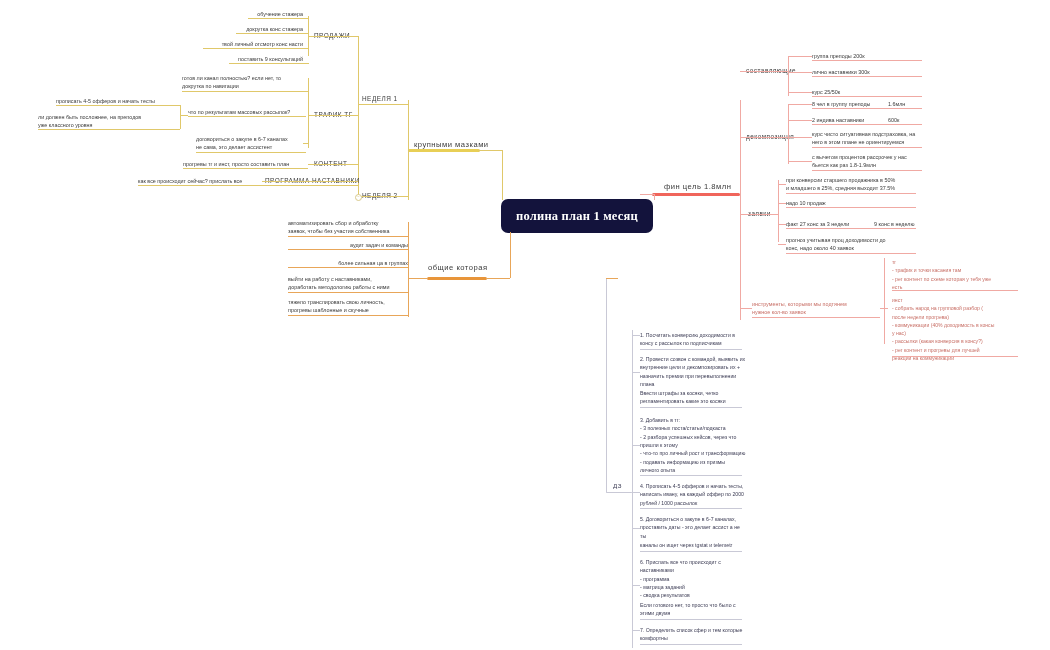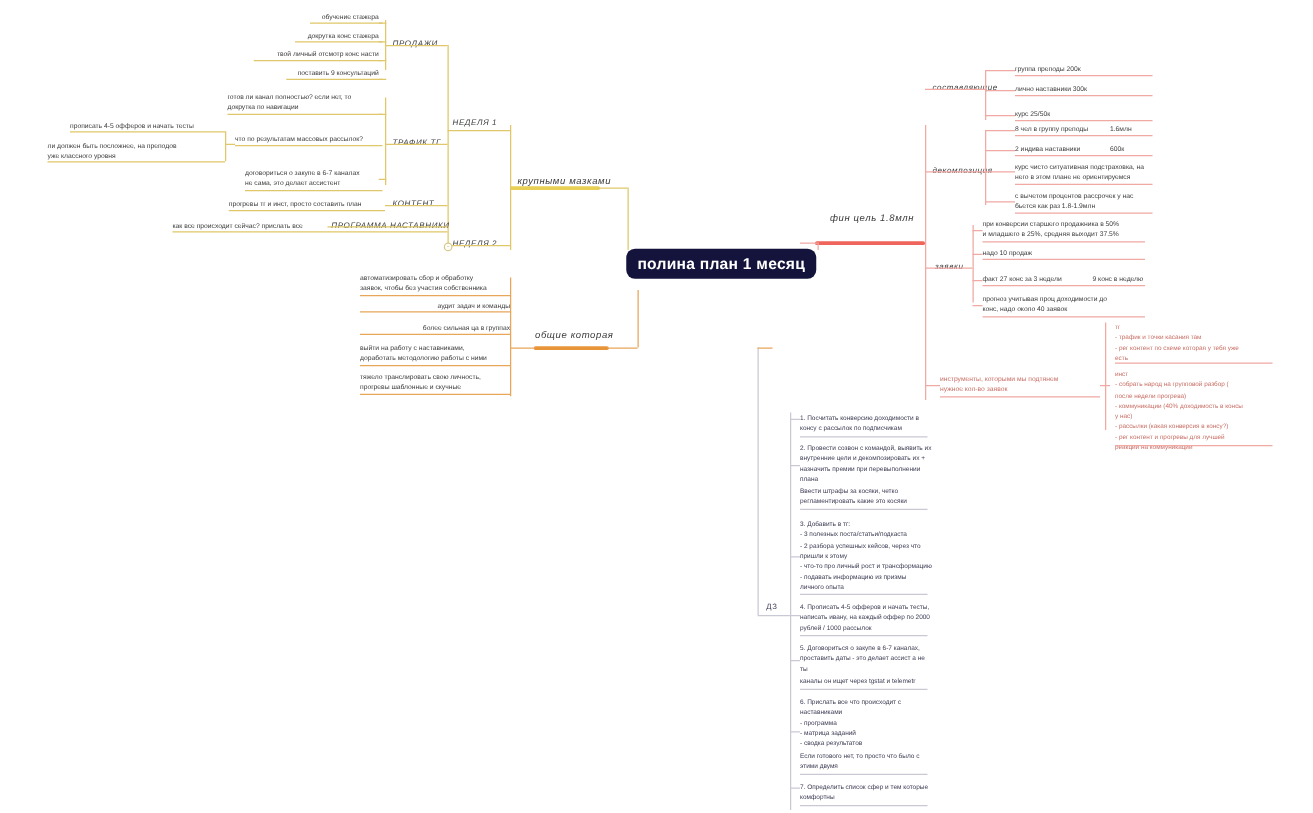--- a/index.html
+++ b/index.html
@@ -5,30 +5,30 @@
   html,body{margin:0;padding:0;}
   body{
     width:1050px;height:650px;background:#ffffff;position:relative;overflow:hidden;
     font-family:"Liberation Sans","DejaVu Sans",sans-serif;
     -webkit-font-smoothing:antialiased;
   }
   .canvas{position:absolute;inset:0;}
 
   
   .central{
-    position:absolute;left:501px;top:199px;width:152px;height:24px;
+    position:absolute;left:501px;top:199px;width:152px;height:34px;
     background:#13133c;border-radius:7px;
     display:flex;align-items:center;justify-content:center;
-    color:#ffffff;font-size:12.5px;font-weight:bold;letter-spacing:.2px;
+    color:#ffffff;font-size:12.5px;font-weight:bold;letter-spacing:.2px;font-family:Liberation Serif, serif;
   }
 
   
   .leaf{position:absolute;font-size:5.4px;line-height:1.55;color:#3b3b3b;white-space:pre-line;}
   .leaf.right{text-align:right;}
-  .branchlbl{position:absolute;font-size:6.4px;letter-spacing:.5px;color:#3a3a3a;white-space:nowrap;font-style:italic;}
+  .branchlbl{position:absolute;font-size:6.4px;letter-spacing:.5px;color:#3a3a3a;white-space:nowrap;}
   .branchlbl.big{font-size:7.6px;}
 
   
   .ul{position:absolute;height:1px;}
   .ul.y{background:#e0c86a;}
   .ul.r{background:#f0a9a3;}
   .ul.o{background:#e8a659;}
   .ul.b{background:#c9c9d6;}
 
   
@@ -146,21 +146,21 @@
 
   <div class="leaf" style="left:288px;top:275px;width:122px;">выйти на работу с наставниками,
 доработать методологию работы с ними</div>
   <div class="ul o" style="left:288px;top:292px;width:120px;"></div>
 
   <div class="leaf" style="left:288px;top:298px;width:122px;">тяжело транслировать свою личность,
 прогревы шаблонные и скучные</div>
   <div class="ul o" style="left:288px;top:315px;width:120px;"></div>
 
   <div class="thick r" style="left:652px;top:193px;width:88px;"></div>
-  <div class="branchlbl big" style="left:664px;top:170px;">фин цель 1.8млн</div>
+  <div class="branchlbl big" style="left:664px;top:182px;">фин цель 1.8млн</div>
   <div class="ln r h" style="left:640px;top:194px;width:14px;"></div>
   <div class="ln r v" style="left:654px;top:194px;height:6px;"></div>
   <div class="ln r v" style="left:740px;top:100px;height:220px;"></div>
 
   <div class="branchlbl" style="left:746px;top:67px;">составляющие</div>
   <div class="ln r h" style="left:740px;top:71px;width:48px;"></div>
   <div class="ln r v" style="left:788px;top:56px;height:40px;"></div>
 
   <div class="leaf" style="left:812px;top:52px;width:120px;">группа преподы 200к</div>
   <div class="ul r" style="left:812px;top:60px;width:110px;"></div>

